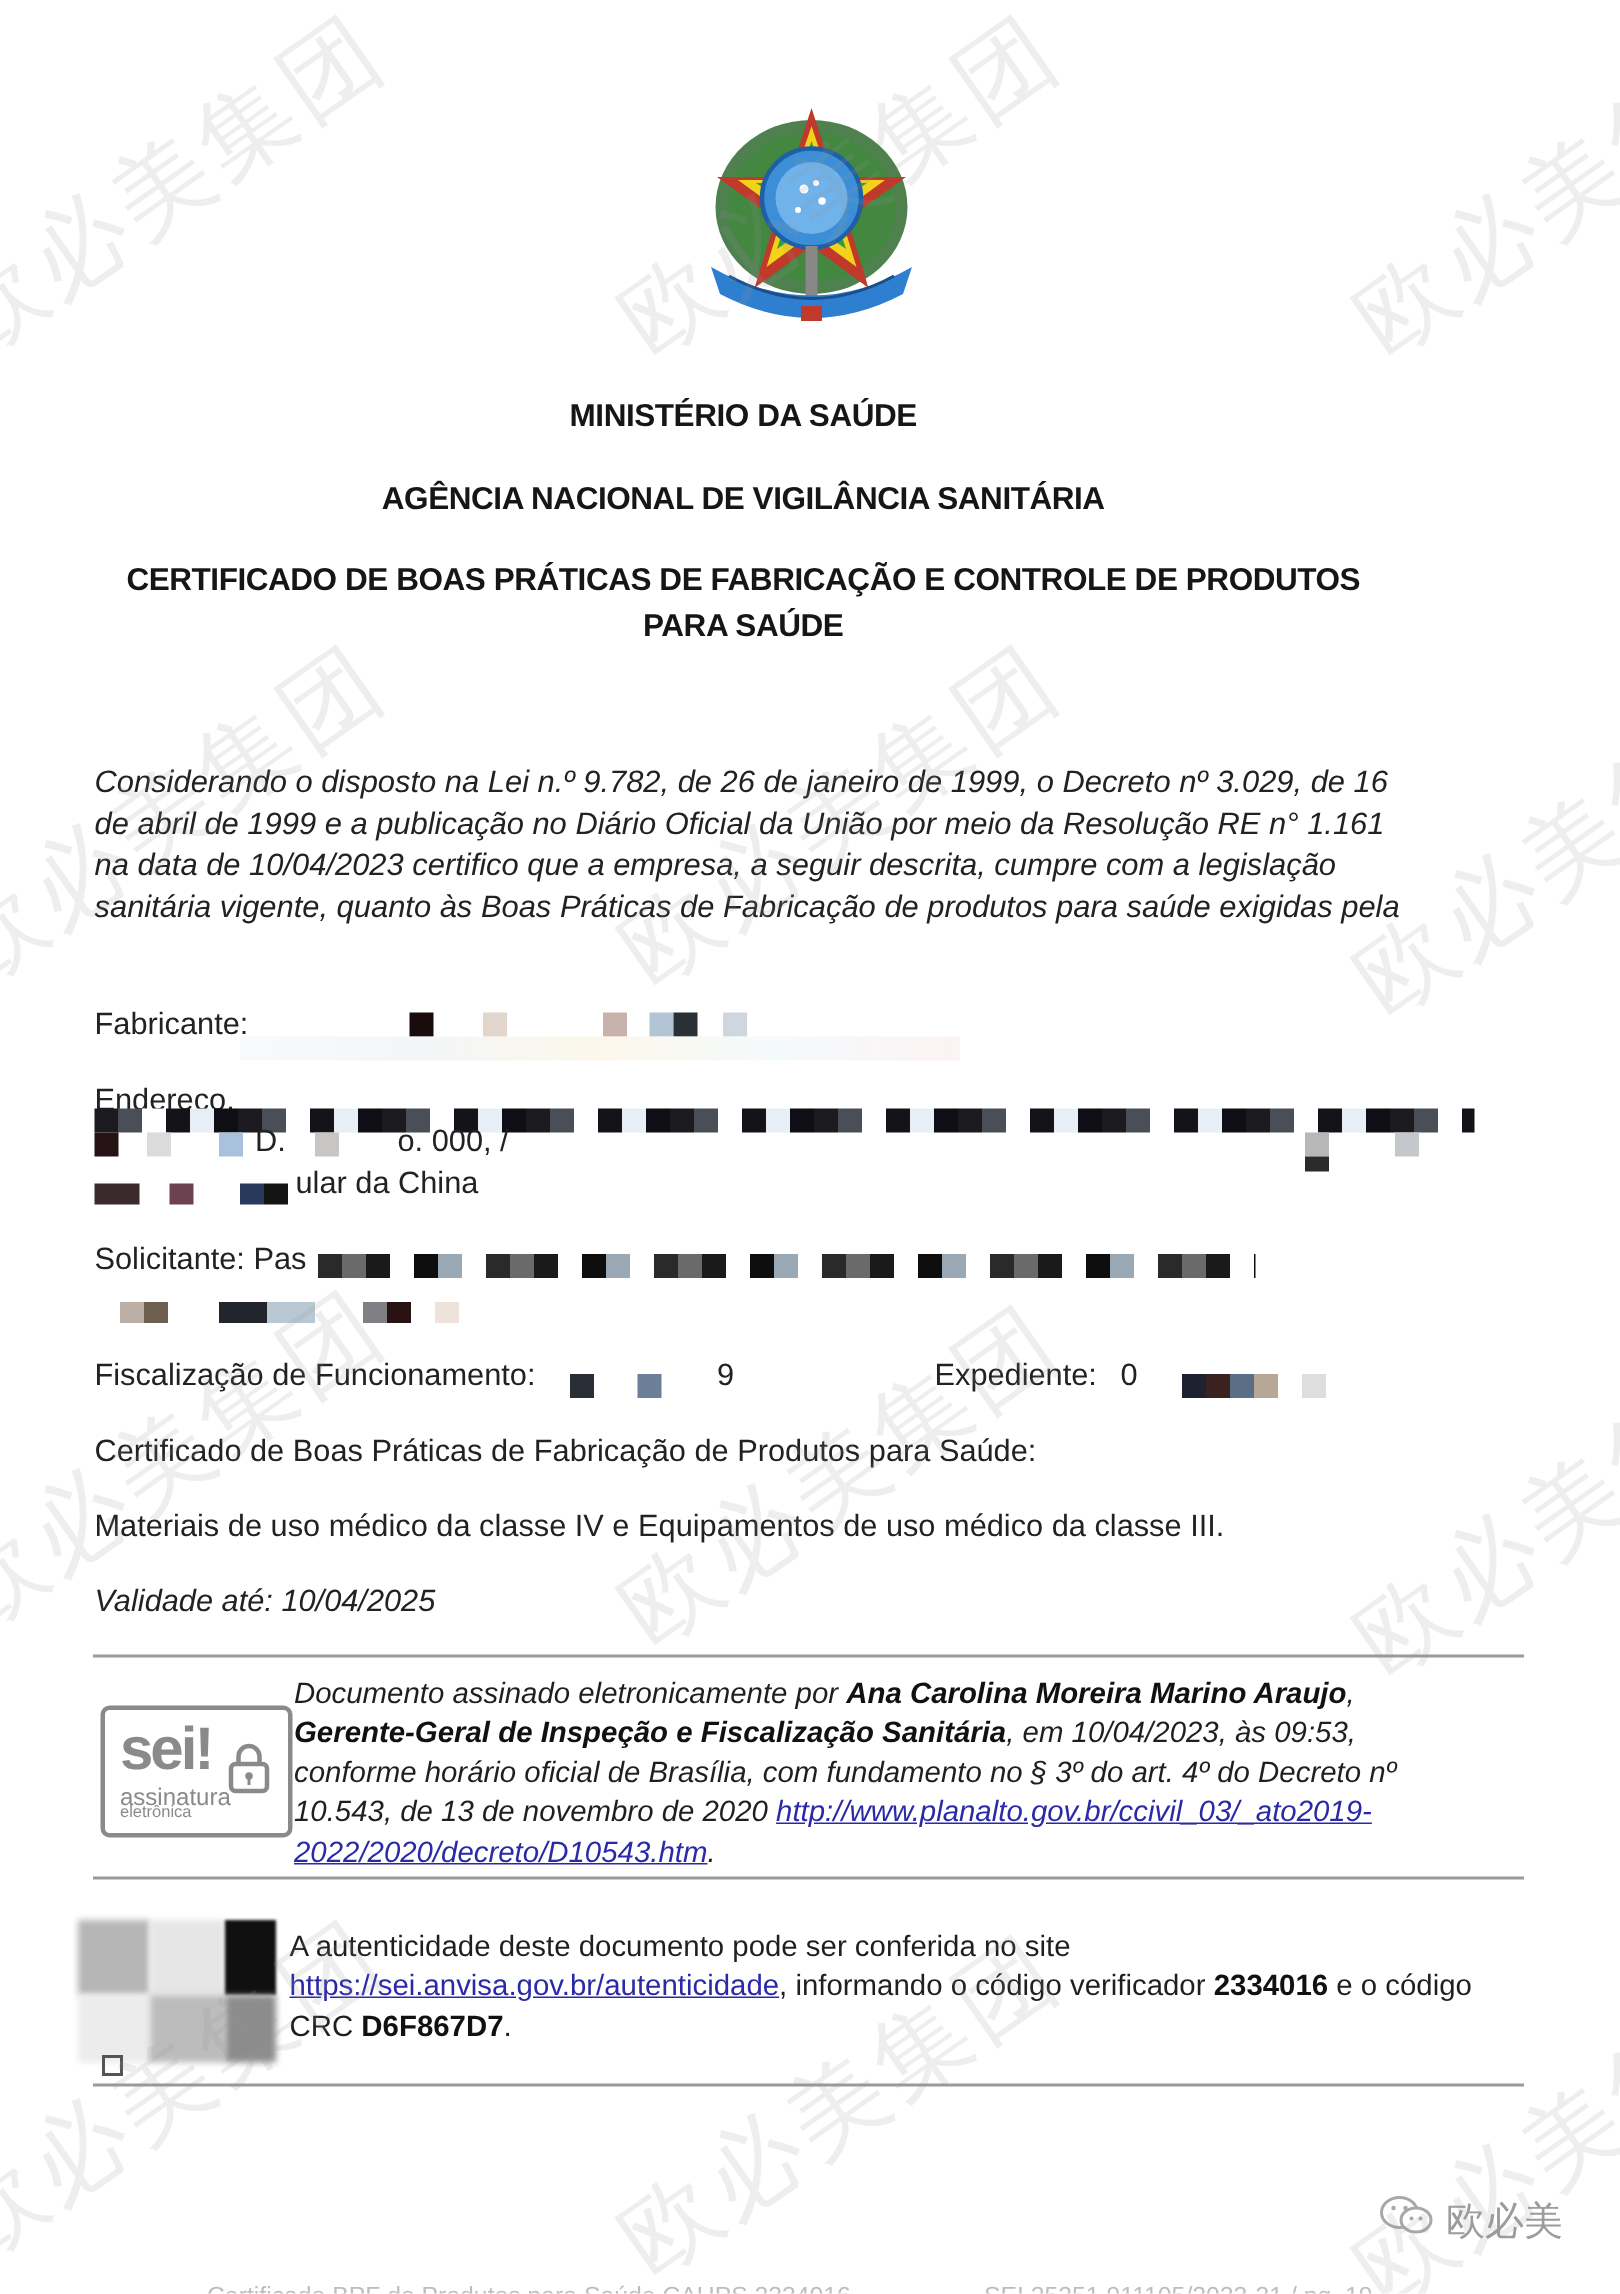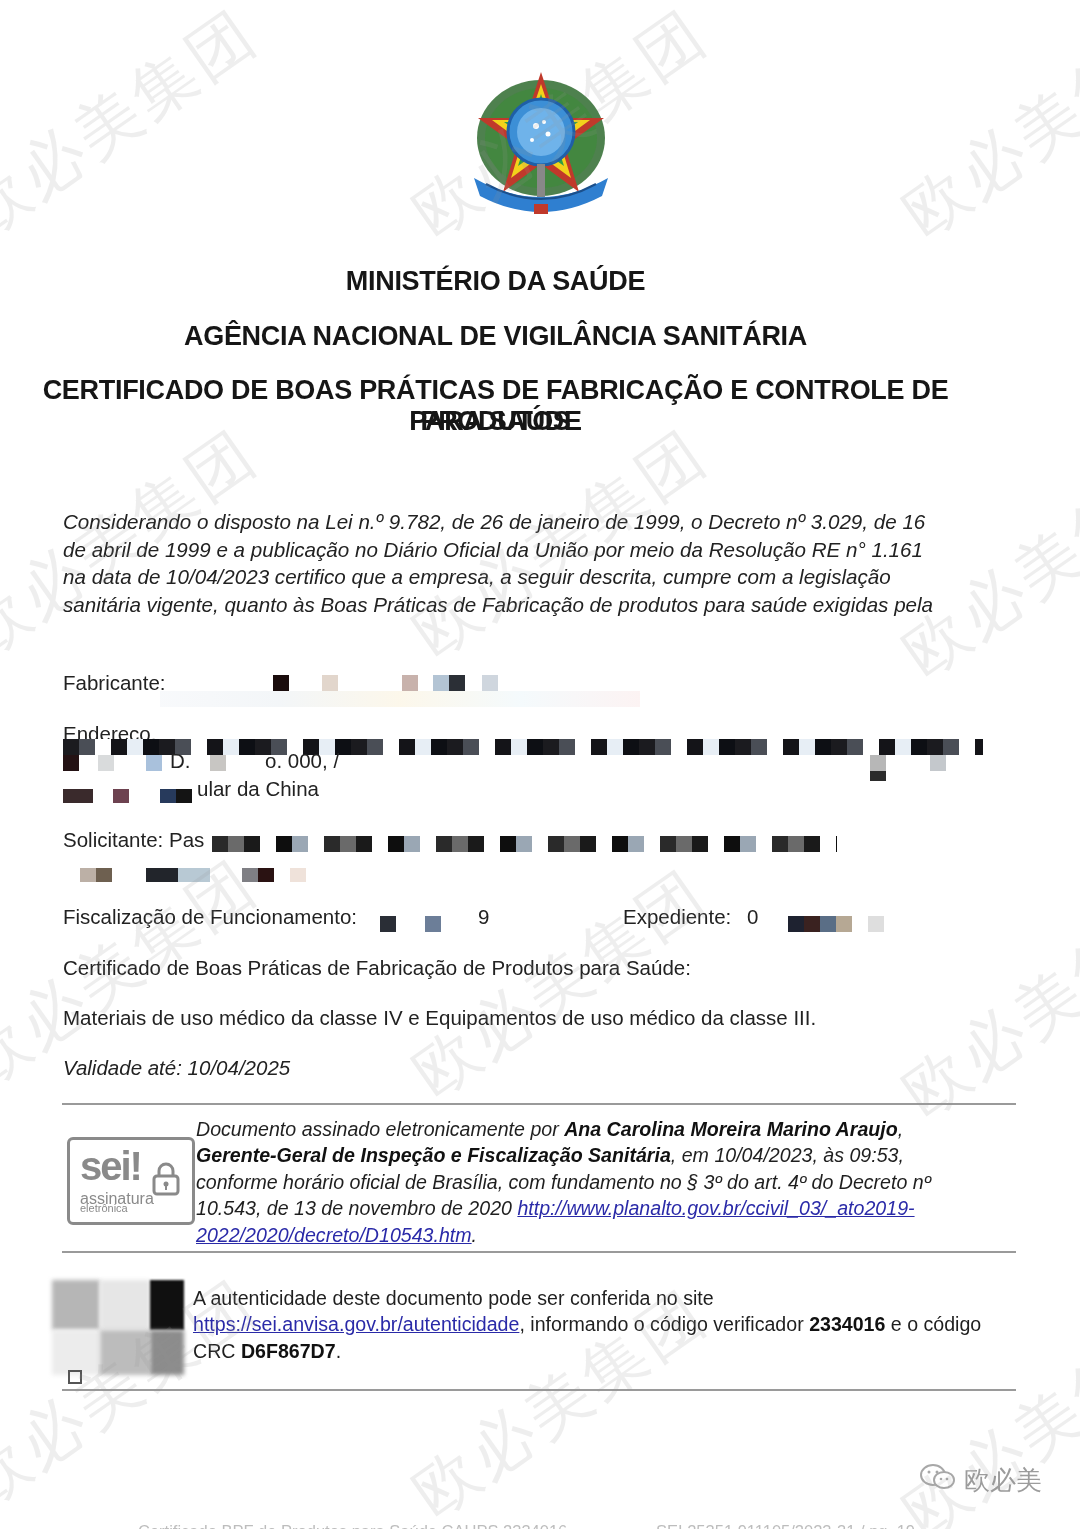--- a/index.html
+++ b/index.html
@@ -1,19 +1,19 @@
 <!DOCTYPE html>
 <html><head>
 <meta charset="utf-8">
 <style>
   html, body { margin:0; padding:0; background:#ffffff; }
   body { width:1080px; height:1529px; position:relative; overflow:hidden; font-family:"Liberation Sans", sans-serif; color:#1a1a1a; }
   .wm { position:absolute; font-family:"DejaVu Sans", sans-serif; font-size:64px; color:rgba(150,150,150,0.16); transform:rotate(-35deg); white-space:nowrap; pointer-events:none; letter-spacing:4px; z-index:5; }
   .emblem { position:absolute; left:466px; top:66px; width:150px; height:160px; }
-  .hdr { position:absolute; left:0; width:991px; text-align:center; font-weight:bold; font-size:27px; letter-spacing:-0.3px; color:#161616; }
+  .hdr { position:absolute; left:0; width:991px; text-align:center; font-weight:bold; font-size:21px; letter-spacing:-0.3px; color:#161616; }
   .para { position:absolute; left:63px; width:960px; font-style:italic; font-size:20.6px; line-height:27.6px; color:#222; }
   .field { position:absolute; font-size:20.5px; color:#222; white-space:nowrap; }
   .pix { position:absolute; }
   .hr { position:absolute; left:62px; width:954px; height:2px; background:#9a9a9a; }
   .sig-text { position:absolute; left:196px; width:800px; font-size:19.6px; line-height:26.4px; color:#1f1f1f; }
   .sig-text b { color:#111; }
   a.lnk { color:#2a2aa8; text-decoration:underline; }
   .sei-box { position:absolute; left:67px; top:1137px; width:122px; height:82px; border:3px solid #8a8a8a; border-radius:6px; background:#fff; }
   .footer { position:absolute; top:1494px; font-size:16.5px; color:#bdbdbd; white-space:nowrap;margin-top:28px; }
   .brand { position:absolute; left:918px; top:1462px; display:flex; align-items:center; gap:6px; font-size:26px; color:#9c9c9c; }

